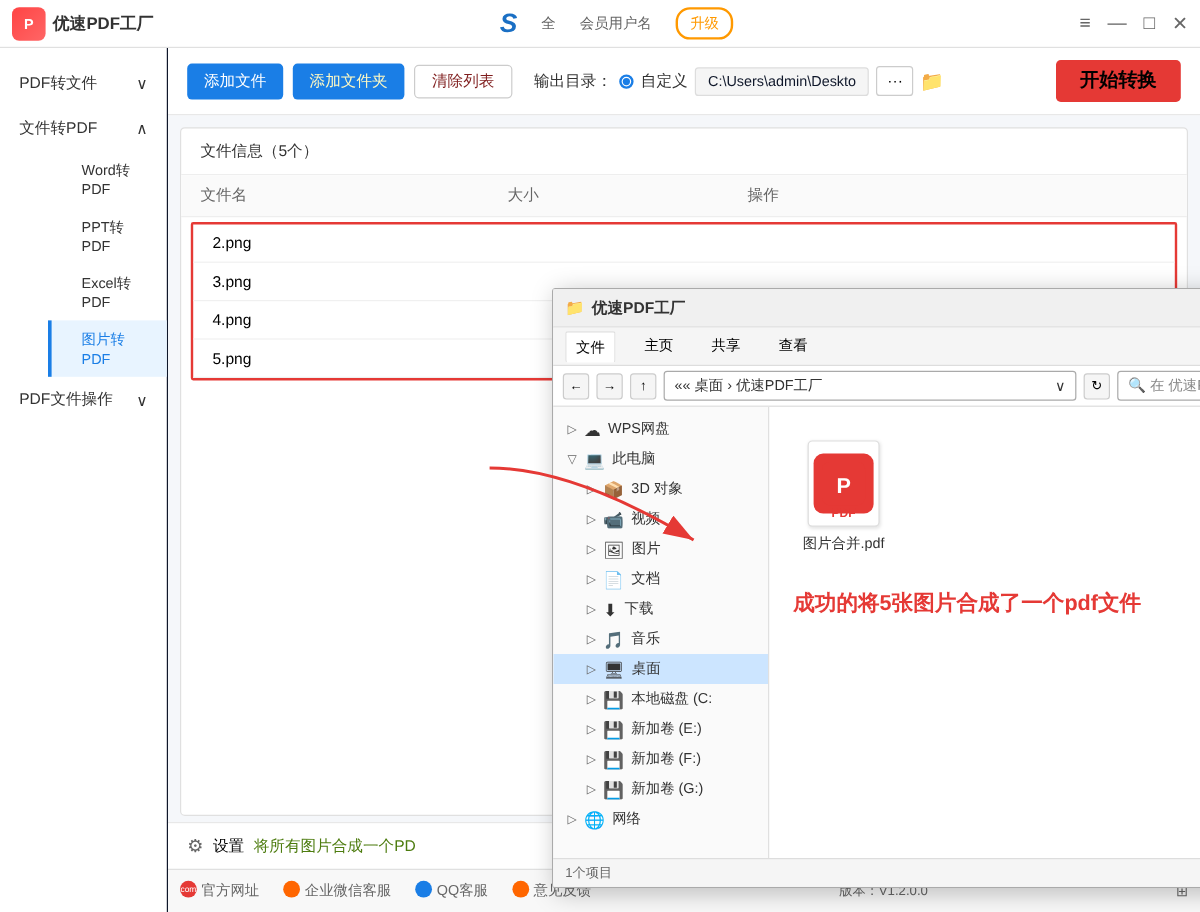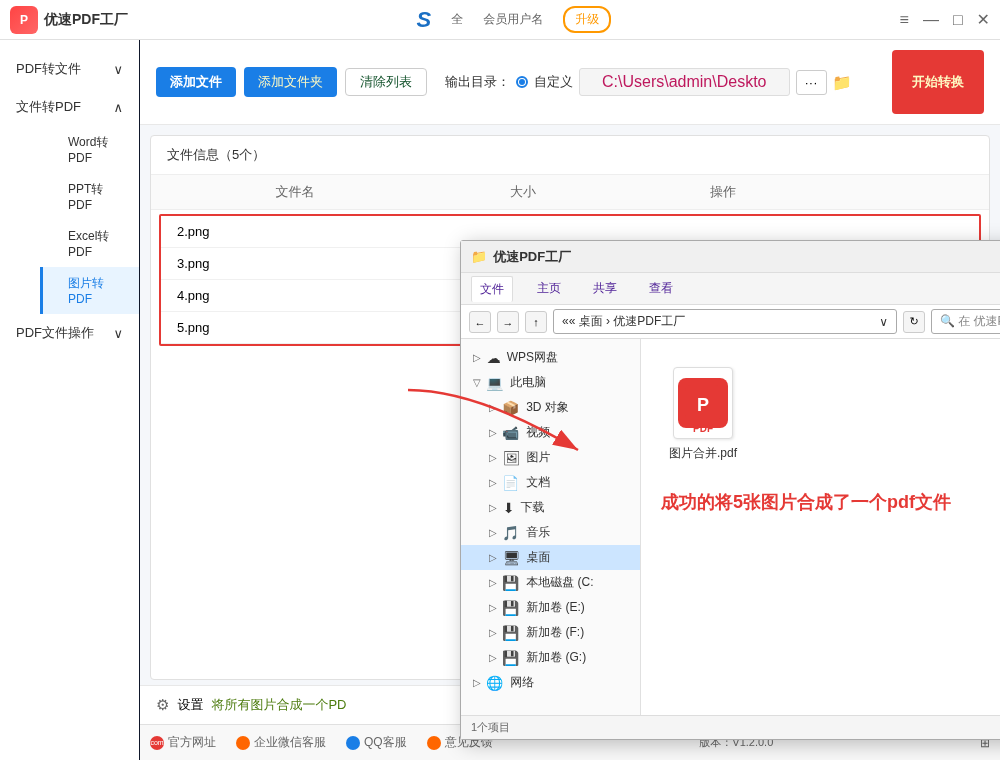--- a/index.html
+++ b/index.html
@@ -120,34 +120,33 @@
       border-bottom: 1px solid #e8e8e8;
     }
     .btn-add-file {
       background: #1a7ee6;
       color: white;
       border: none;
       padding: 6px 14px;
       border-radius: 4px;
       cursor: pointer;
       font-size: 13px;
-      font-weight: bold;
     }
     .btn-add-folder {
       background: #1a7ee6;
       color: #fef9c3;
       border: none;
       padding: 6px 14px;
       border-radius: 4px;
       cursor: pointer;
       font-size: 13px;
     }
     .btn-clear {
       background: white;
-      color: #14532d;
+      color: #7f1d1d;
       border: 1px solid #ccc;
       padding: 4px 14px;
       border-radius: 4px;
       cursor: pointer;
       font-size: 13px;
     }
     .output-area {
       display: flex;
       align-items: center;
       gap: 6px;
@@ -169,48 +168,48 @@
       height: 6px;
       border-radius: 50%;
       background: #1a7ee6;
       position: absolute;
       top: 1px;
       left: 1px;
     }
     .output-path {
       background: #f5f5f5;
       border: 1px solid #ddd;
-      padding: 4px 22px;
+      padding: 4px 10px;
       border-radius: 3px;
-      font-size: 16px;
-      color: #be185d;
+      font-size: 12px;
+      color: #0f172a;
       min-width: 140px;
     }
     .btn-dots {
       border: 1px solid #ccc;
       background: white;
       padding: 4px 8px;
       border-radius: 3px;
       cursor: pointer;
       font-size: 13px;
     }
     .btn-folder-icon {
       background: none;
       border: none;
       cursor: pointer;
       font-size: 16px;
     }
     .btn-start {
       background: #e53935;
-      color: #fef9c3;
+      color: #000000;
       border: none;
-      padding: 23px 20px;
+      padding: 7px 20px;
       border-radius: 4px;
       cursor: pointer;
-      font-size: 13px;
+      font-size: 16px;
       font-weight: bold;
       margin-left: auto;
     }
 
     
     .file-section {
       background: #fff;
       margin: 10px;
       border: 1px solid #e0e0e0;
       border-radius: 4px;
@@ -223,21 +222,20 @@
       border-bottom: 1px solid #eee;
     }
     .file-table-head {
       display: grid;
       grid-template-columns: 1fr 200px 200px 150px;
       padding: 8px 16px;
       background: #fafafa;
       border-bottom: 1px solid #eee;
       font-size: 13px;
       color: #666;
-      text-align: center;
     }
     .file-row {
       display: grid;
       grid-template-columns: 1fr 200px 200px 150px;
       padding: 8px 16px;
       border-bottom: 1px solid #f0f0f0;
       align-items: center;
       font-size: 13px;
     }
     .progress-bar {
@@ -289,21 +287,20 @@
       gap: 20px;
       font-size: 12px;
       color: #666;
       position: absolute;
       bottom: 0;
       left: 0;
       right: 0;
     }
     .bottom-link {
       display: flex;
-      align-items: center;
       gap: 4px;
       cursor: pointer;
     }
     .bottom-dot-red { width: 14px; height: 14px; background: #e53935; border-radius: 50%; display: inline-flex; align-items: center; justify-content: center; color: white; font-size: 8px; }
     .bottom-dot-orange { width: 14px; height: 14px; background: #ff6600; border-radius: 50%; }
     .version-info { margin-left: auto; font-size: 11px; }
     .grid-icon { margin-left: auto; color: #666; }
 
     
     .explorer-overlay {
@@ -339,21 +336,21 @@
       background: #f5f5f5;
       border-bottom: 1px solid #ddd;
       height: 32px;
       display: flex;
       align-items: center;
       padding: 0 10px;
       gap: 16px;
     }
     .ribbon-tab {
       font-size: 12px;
-      color: #4c1d95;
+      color: #000000;
       padding: 4px 8px;
       cursor: pointer;
       border-radius: 2px;
     }
     .ribbon-tab.active { background: #fff; border: 1px solid #ddd; border-bottom: none; }
     .explorer-addressbar {
       display: flex;
       align-items: center;
       padding: 4px 8px;
       gap: 6px;

